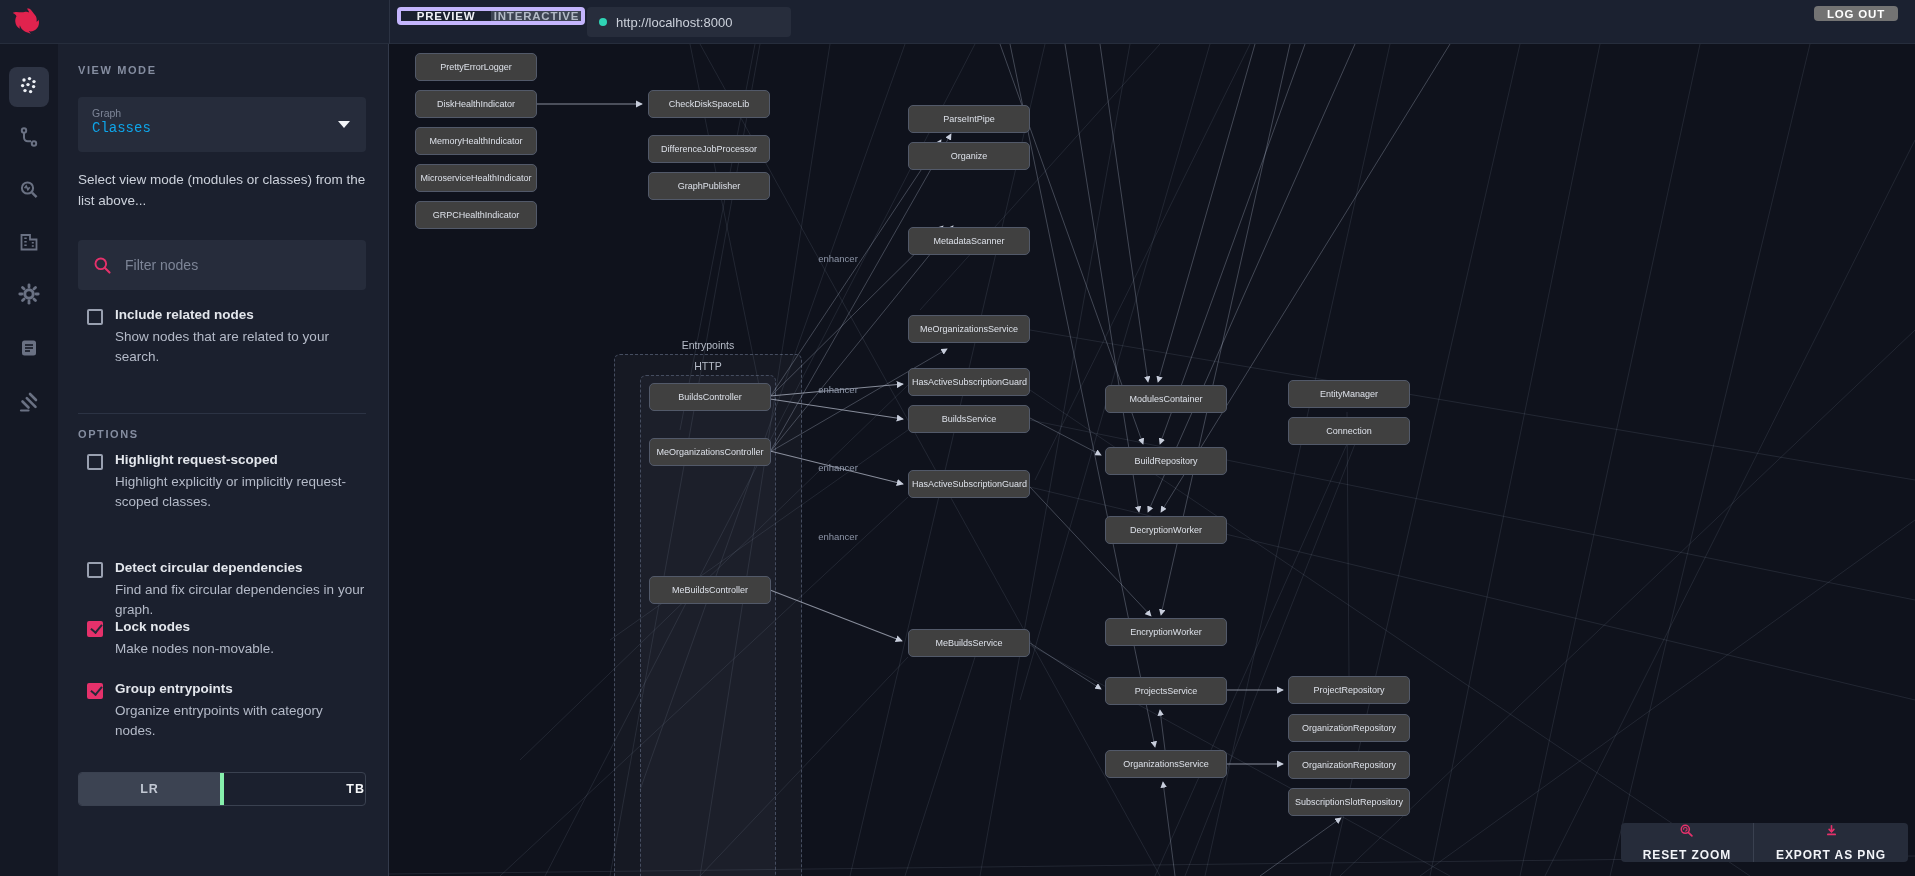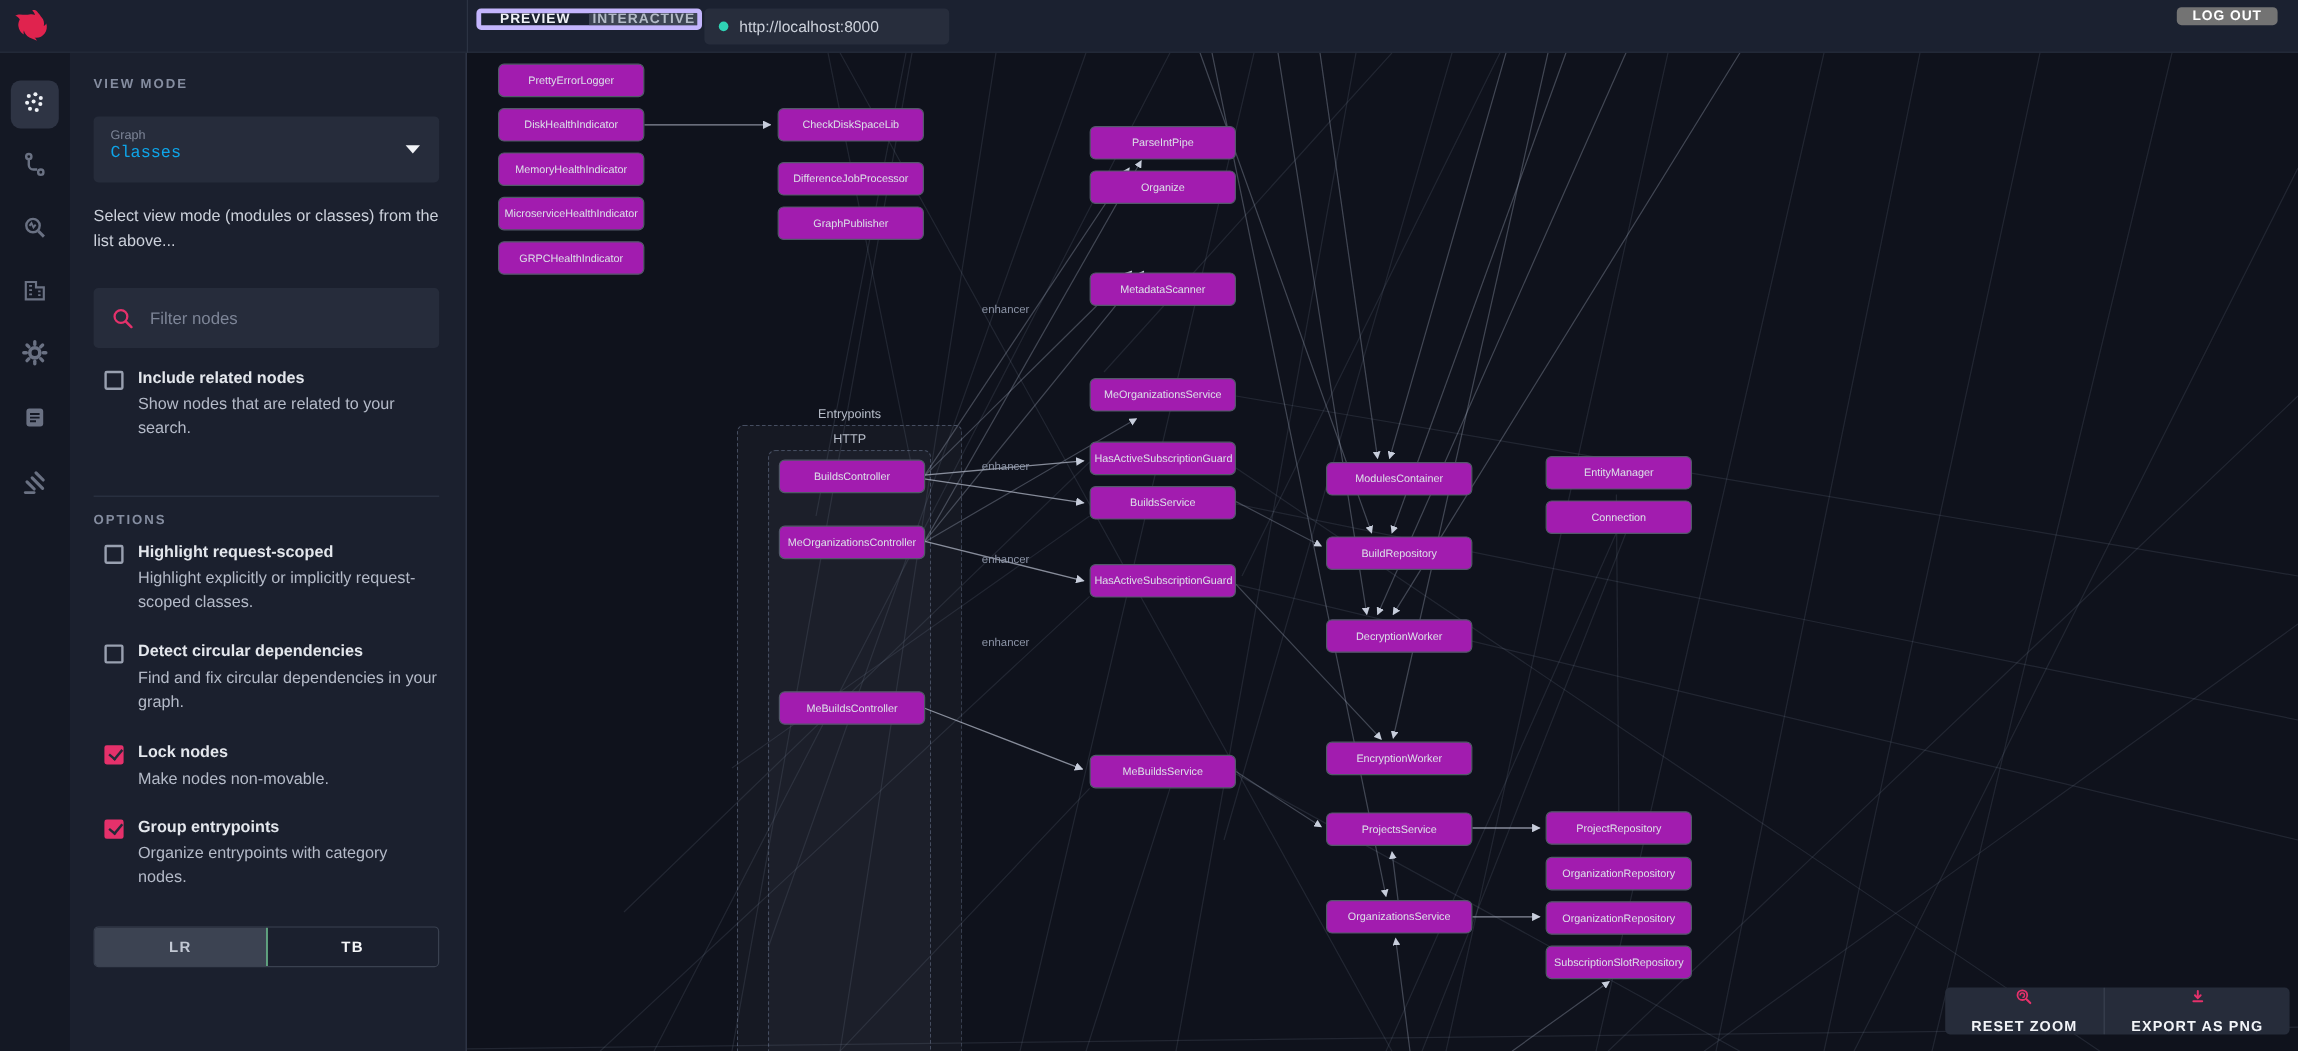--- a/index.html
+++ b/index.html
@@ -62,35 +62,35 @@
     border:solid #242938; border-width:0 2.4px 2.4px 0; transform:rotate(40deg); }
   .opt-text { width:252px; }
   .opt-title { color:#e3e6ec; font-size:13.5px; font-weight:bold; line-height:1.45; }
   .opt-desc { color:#b4bac8; font-size:13.5px; line-height:1.55; margin-top:2px; }
   .divider { position:absolute; left:20px; top:369px; width:288px; height:1px; background:#2c3344; }
   .dir-toggle { position:absolute; left:20px; top:728px; width:288px; height:34px; display:flex;
     border:1px solid #3a4150; border-radius:4px; overflow:hidden; }
   .dir-btn { flex:1; background:transparent; border:none; color:#f5f6f8; font-family:inherit;
     font-size:12.5px; font-weight:bold; letter-spacing:1px; cursor:pointer; }
   .dir-btn.on { background:#3c4352; color:#c2c8d3; }
-  .dir-btn + .dir-btn { border-left:1px solid #86efac; }
+  .dir-btn + .dir-btn { border-left:4px solid #86efac;text-align:right; }
 
   
   .canvas { position:absolute; left:389px; top:44px; width:1526px; height:832px;
     background:#0f121c; overflow:hidden; z-index:10; }
   #edge-svg { position:absolute; left:0; top:0; z-index:2; }
   .e-a { stroke:rgba(208,215,230,0.62); stroke-width:1.1; }
   .e-m { stroke:rgba(186,194,214,0.30); stroke-width:1; }
   .e-f { stroke:rgba(165,175,200,0.13); stroke-width:1; }
   .ggroup { position:absolute; z-index:1; background:rgba(148,158,185,0.05);
     border:1px dashed #454d60; border-radius:6px; }
   .glabel { position:absolute; top:-16px; left:50%; transform:translateX(-50%);
     color:#b7bdc9; font-size:10.5px; white-space:nowrap; }
   .gnode { position:absolute; z-index:3; width:122px; height:28px; line-height:26px;
-    background:#a21caf; border:1px solid #525969; border-radius:5px; color:#dce0e8;
+    background:#404040; border:1px solid #525969; border-radius:5px; color:#dce0e8;
     font-size:9px; text-align:center; white-space:nowrap; overflow:hidden;
     padding:0 3px; cursor:pointer; }
   .elabel { position:absolute; z-index:4; transform:translate(-50%,-50%); color:#8e96a8; font-size:9.5px; }
   .canvas-controls { position:absolute; right:7px; bottom:14px; height:39px; display:flex;
     background:#262c3a; border-radius:4px; z-index:5; overflow:hidden; }
   .cbtn { display:flex; align-items:center; gap:10px; padding:0 22px; background:transparent;
     border:none; color:#f2f4f8; font-family:inherit; font-size:12px; font-weight:bold;
     letter-spacing:0.9px; cursor:pointer;flex-direction:column; }
   .cbtn + .cbtn { border-left:1px solid #3a4150; }
 </style>
@@ -230,21 +230,21 @@
     <div class="sect-label" style="top:384px">OPTIONS</div>
 
     <div class="opt-row" style="top:406px">
       <span class="cb"></span>
       <span class="opt-text">
         <span class="opt-title" style="display:block">Highlight request-scoped</span>
         <span class="opt-desc" style="display:block">Highlight explicitly or implicitly request-scoped classes.</span>
       </span>
     </div>
 
-    <div class="opt-row" style="top:489px">
+    <div class="opt-row" style="top:514px">
       <span class="cb"></span>
       <span class="opt-text">
         <span class="opt-title" style="display:block">Detect circular dependencies</span>
         <span class="opt-desc" style="display:block">Find and fix circular dependencies in your graph.</span>
       </span>
     </div>
 
     <div class="opt-row" style="top:573px">
       <span class="cb on"></span>
       <span class="opt-text">

